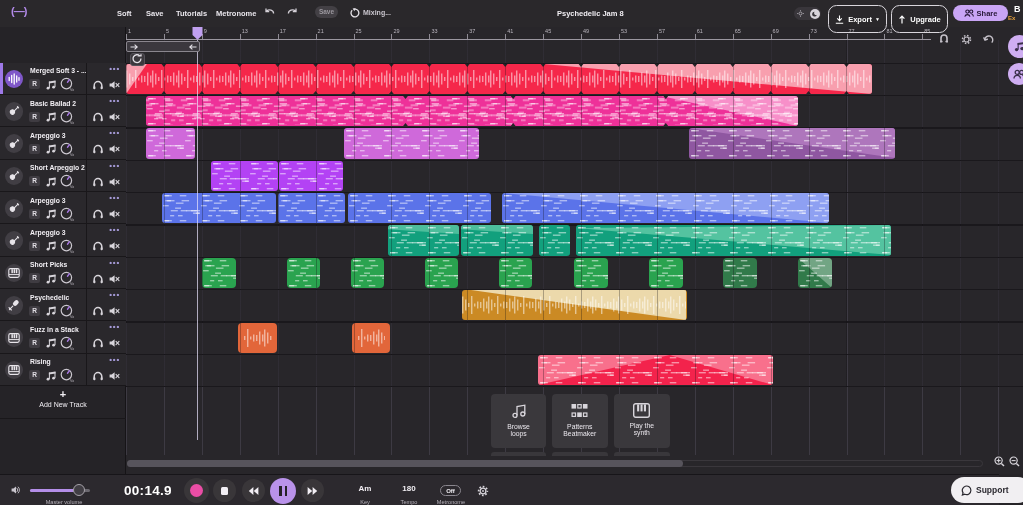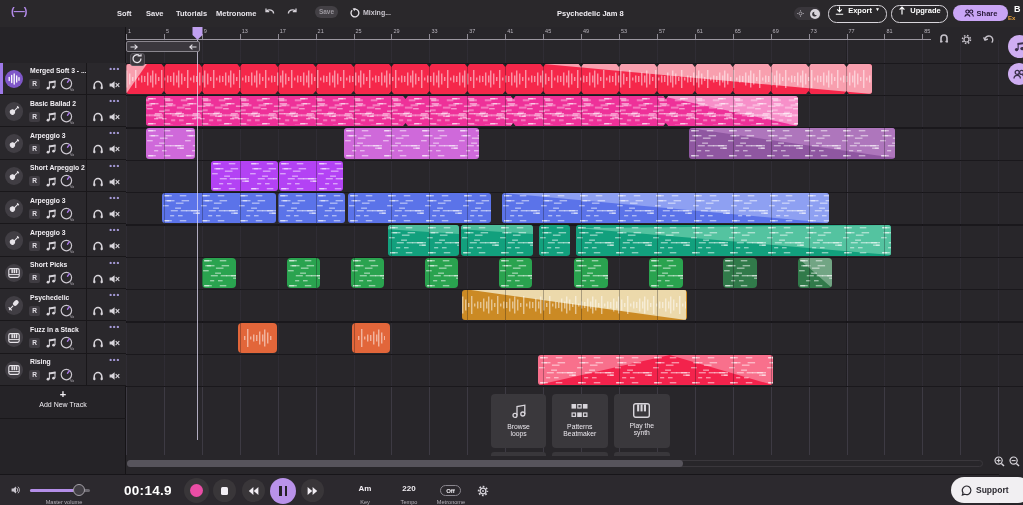--- a/index.html
+++ b/index.html
@@ -1,19 +1,19 @@
 <!DOCTYPE html>
 <html><head><meta charset="utf-8"><style>*{margin:0;padding:0;box-sizing:border-box}
 svg{display:block}
 html,body{width:1023px;height:505px;overflow:hidden;background:#262428}
 body{font-family:"Liberation Sans",sans-serif;position:relative}
 .ab{position:absolute}
 #top{left:0;top:0;width:1023px;height:27px;background:#2a282b;z-index:30}
 .menu{color:#e9e6ec;font-size:7.5px;font-weight:bold;top:9px}
-.obtn{border:1px solid #d9d6dc;border-radius:8.5px;height:18px;color:#fff;font-size:7.5px;font-weight:bold;display:flex;justify-content:center;top:5px}
+.obtn{border:1px solid #d9d6dc;border-radius:8.5px;height:28px;color:#fff;font-size:7.5px;font-weight:bold;display:flex;align-items:center;justify-content:center;top:5px}
 #panel{left:0;top:27px;width:126px;height:447px;background:#252327;z-index:10;border-right:1px solid #161417}
 #grid{left:126px;top:27px;width:897px;height:447px;background:#28262a;z-index:1}
 .gv{top:13px;height:415px;width:1px;background:#3d3a43}
 .trow{left:0;width:126px;height:32.35px;background:#2a282c;border-bottom:1.5px solid #19171a;position:absolute}
 .tname{position:absolute;left:30px;top:4.5px;font-size:6.8px;font-weight:bold;color:#f2eff4;white-space:nowrap}
 .dots{position:absolute;right:6px;top:0px;color:#a89ddb;font-size:8px;letter-spacing:.8px;font-weight:bold}
 .rbtn{position:absolute;left:29px;top:16.5px;width:11px;height:10px;background:#3f3c42;border-radius:2px;color:#e0dde3;font-size:6.5px;font-weight:bold;text-align:center;line-height:10px}
 .ticon{position:absolute;left:4.5px;top:7px;width:18.5px;height:18.5px;border-radius:50%;background:#413e44;display:flex;align-items:center;justify-content:center}
 .hpbox{position:absolute;left:86px;top:0;width:40px;height:100%;border-left:1px solid #19171a}
 .clip{position:absolute;overflow:hidden;z-index:3}
@@ -1103,21 +1103,21 @@
     <div class="cbtn" style="left:301px;top:4.4px;width:22.8px;height:22.8px">
       <svg width="11" height="10" viewBox="0 0 11 10" style="">
         <g fill="#f2eff4">
           <path d="M0.6 1 v8 L5.2 5 Z"></path>
           <path d="M5.6 1 v8 L10.2 5 Z"></path>
         </g>
       </svg>
     </div>
     <div class="bbig" style="left:350px;top:9px;width:30px">Am</div>
     <div class="blab" style="left:350px;top:24px;width:30px">Key</div>
-    <div class="bbig" style="left:394px;top:9px;width:30px">220</div>
+    <div class="bbig" style="left:394px;top:9px;width:30px">180</div>
     <div class="blab" style="left:394px;top:24px;width:30px">Tempo</div>
     <div class="ab" style="left:440px;top:9.8px;width:21px;height:11px;border:1px solid #8a868e;border-radius:6px;color:#f2eff4;font-size:6px;font-weight:bold;text-align:center;line-height:11px">Off</div>
     <div class="blab" style="left:428px;top:24px;width:46px">Metronome</div>
     <div class="ab" style="left:477px;top:9.5px">
       <svg width="12" height="12" viewBox="0 0 12 12" style="">
         <circle cx="6" cy="6" r="4.4" fill="none" stroke="#d8d5db" stroke-width="1.6" stroke-dasharray="1.7 1.75" stroke-dashoffset="0.8"></circle>
         <circle cx="6" cy="6" r="2.9" fill="none" stroke="#d8d5db" stroke-width="1.3"></circle>
         <circle cx="6" cy="6" r="0.9" fill="#d8d5db"></circle>
       </svg>
     </div>

